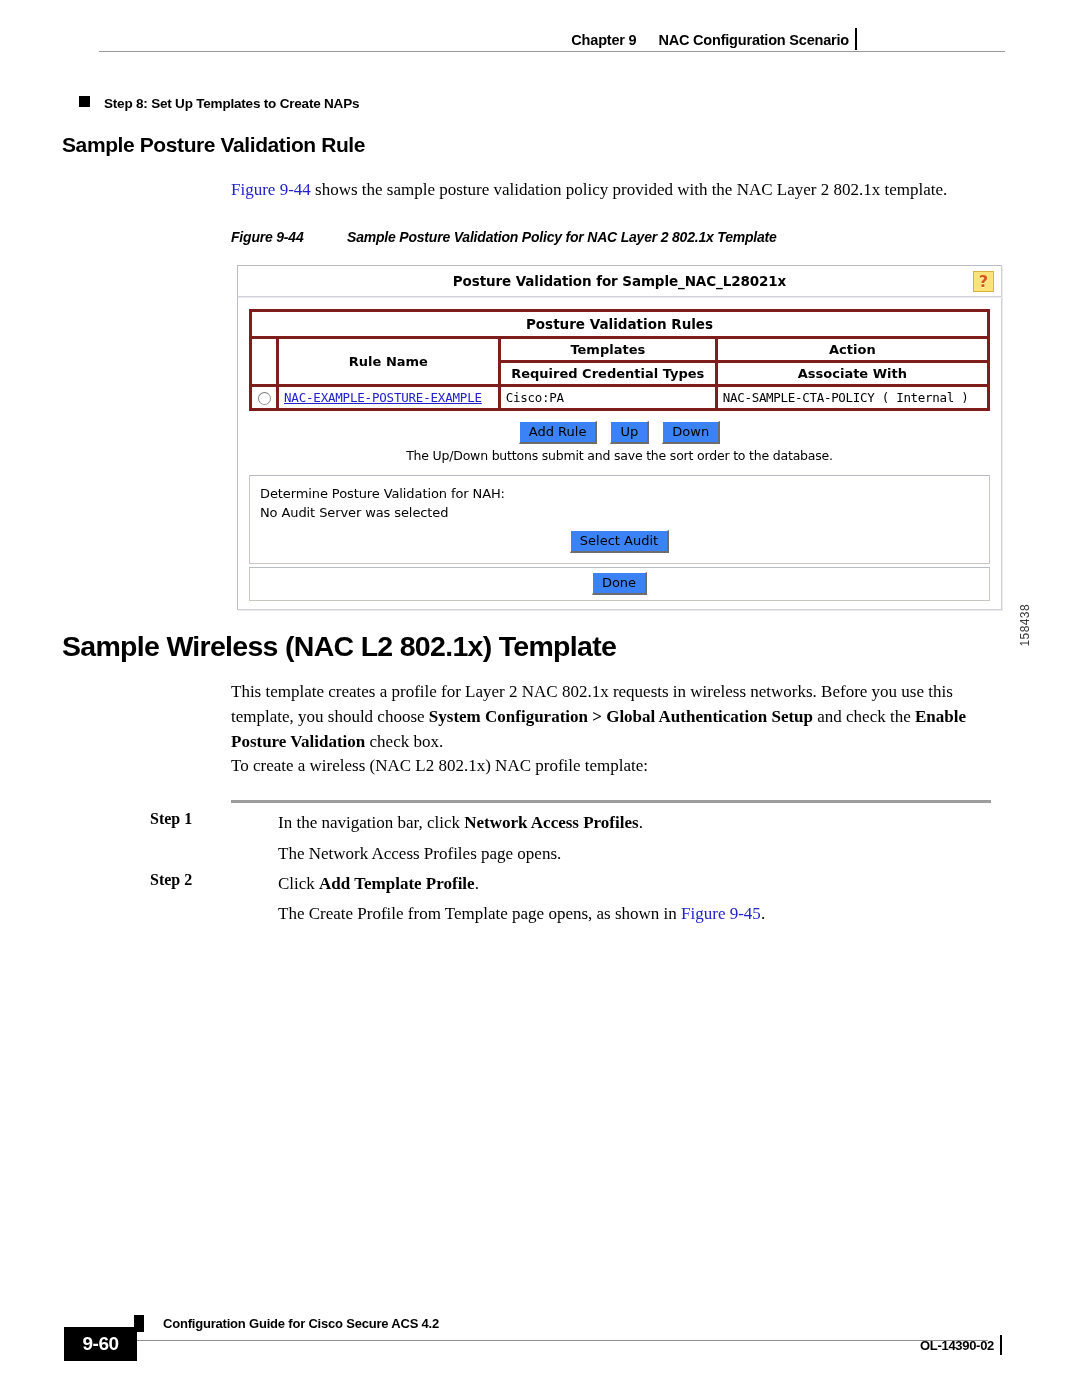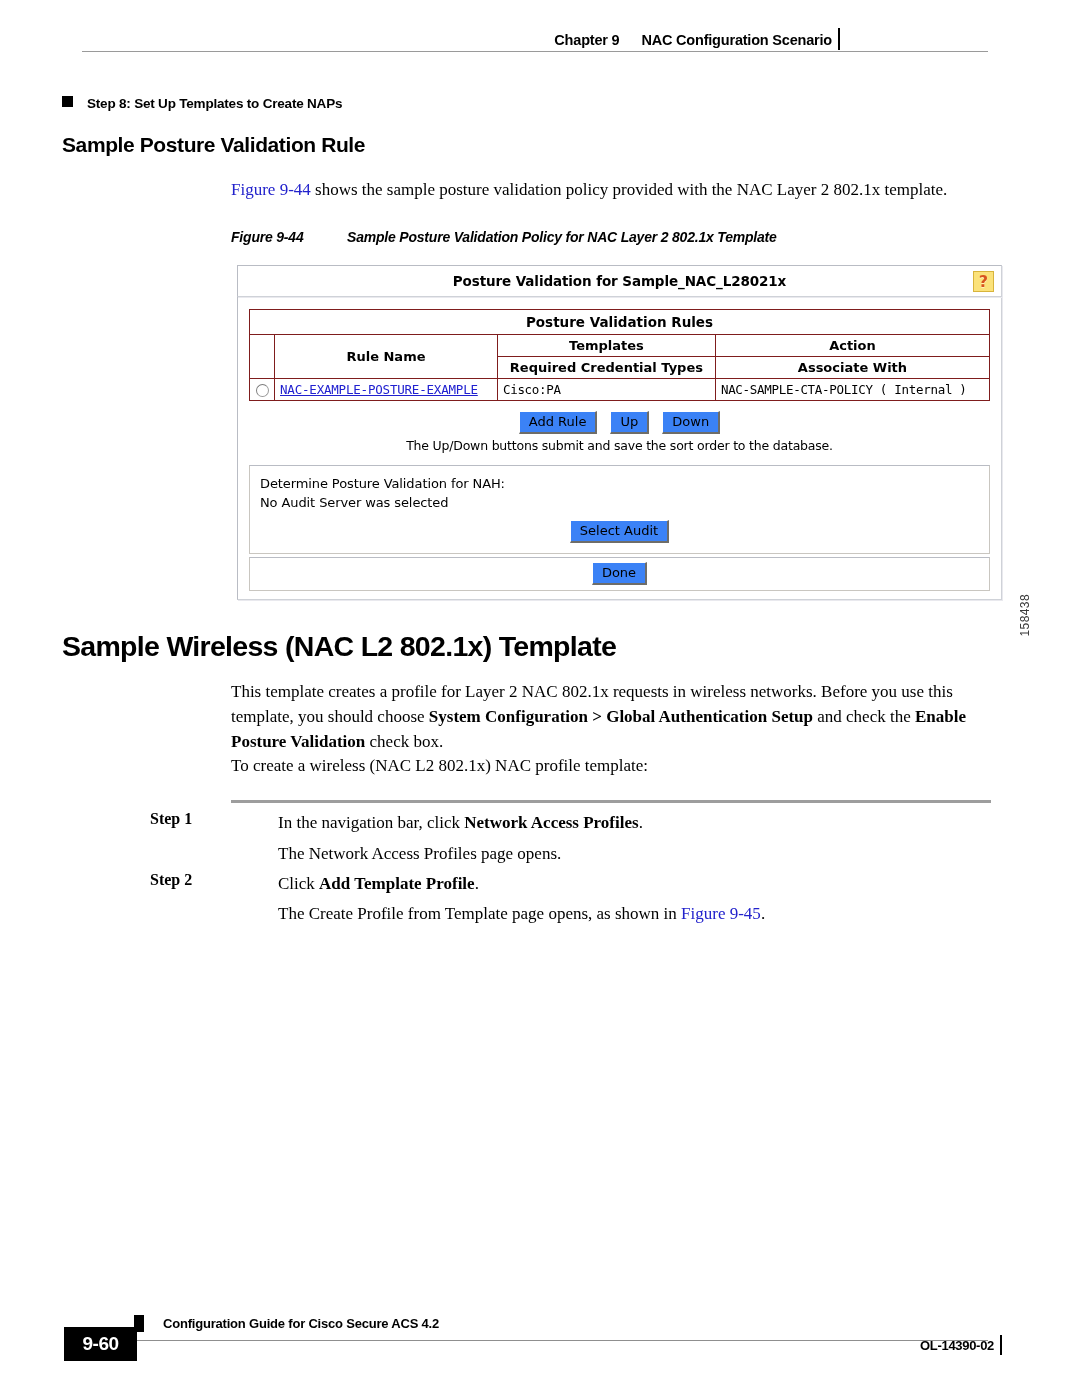--- a/index.html
+++ b/index.html
@@ -13,21 +13,21 @@
     height: 1397px;
     position: relative;
     font-family: "Liberation Serif", "DejaVu Serif", serif;
     color: #000000;
     overflow: hidden;
   }
 
   
   .page-header {
     position: absolute;
-    left: 0; top: 0;
+    left: 17px; top: 0;
     width: 918px;
     height: 86px;
   }
   .hdr-right {
     position: absolute;
     right: 86px; top: 32px;
     font-family: "Liberation Sans", "DejaVu Sans", sans-serif;
     font-weight: bold;
     font-size: 14.5px;
     letter-spacing: -0.2px;
@@ -169,21 +169,21 @@
     padding: 12px 11px 0 11px;
     box-shadow: 1px 1px 0 #e9e9ee;
   }
 
   table.pv-table {
     width: 100%;
     border-collapse: collapse;
     font-size: 13px;
   }
   table.pv-table td, table.pv-table th {
-    border: 1px solid #7f1d1d;
+    border: 3px solid #7f1d1d;
     padding: 3px 5px;
     font-weight: normal;
     background: #fff;
     color: #000;
   }
   .tbl-title {
     text-align: center;
     font-weight: bold !important;
     font-size: 13.5px;
     padding: 4px 0 !important;

